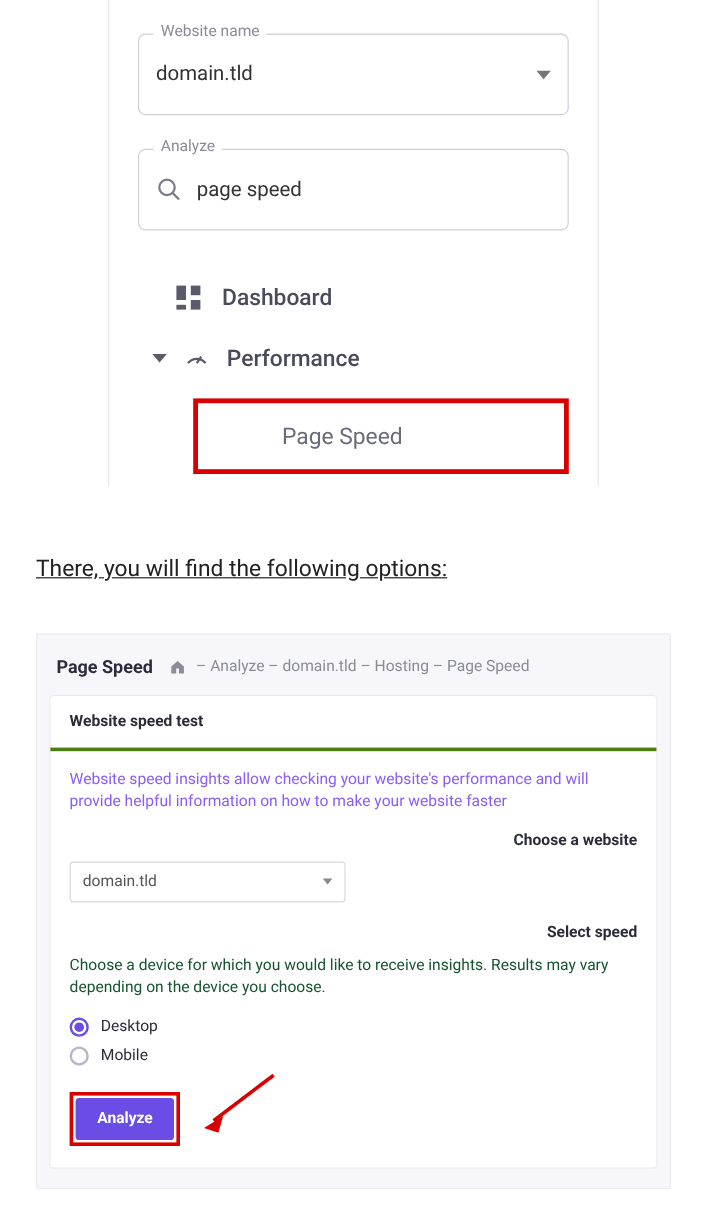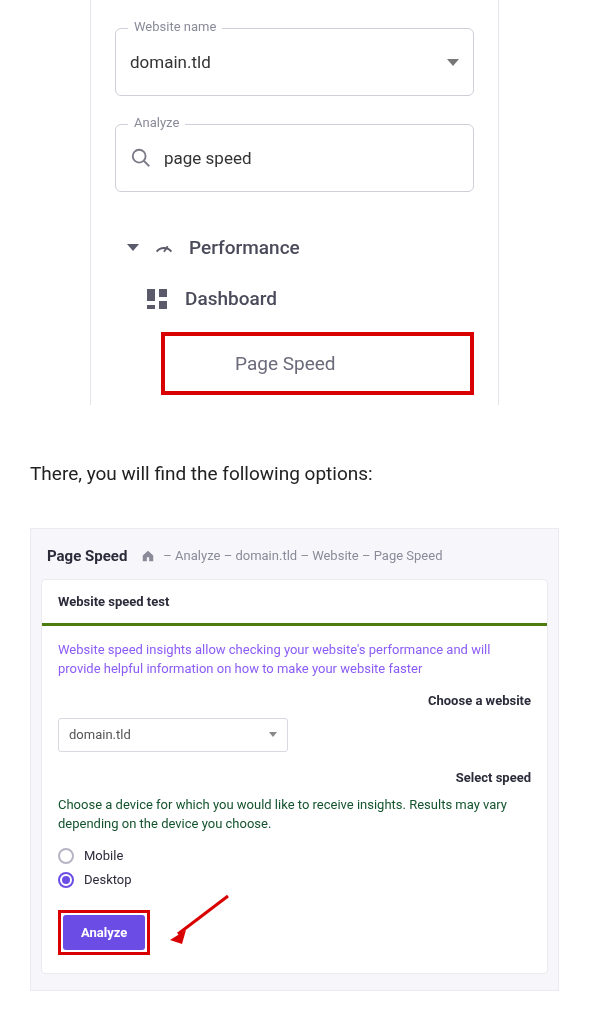--- a/index.html
+++ b/index.html
@@ -92,20 +92,21 @@
   .red-box {
     border: 4px solid #d80000;
     margin-left: 38px;
     margin-top: 8px;
   }
   .body-text {
     font-size: 19px;
     color: #222;
     padding: 56px 30px 40px 30px;
     line-height: 1.4;
+    text-decoration: underline;
   }
   
   .panel2-wrap {
     padding: 0 30px;
   }
   .panel2 {
     background: #f7f7fb;
     border: 1px solid #eaeaef;
     padding: 16px 10px 16px 10px;
     font-size: 13px;
@@ -239,39 +240,39 @@
     <div class="field">
       <span class="field-label">Analyze</span>
       <svg class="search-icon-svg" viewBox="0 0 24 24">
         <circle cx="10" cy="10" r="7"></circle>
         <line x1="15" y1="15" x2="21" y2="21"></line>
       </svg>
       <span class="field-text">page speed</span>
     </div>
 
     <div class="nav-items">
-      <div class="nav-item sub">
-        <span class="tri-down"></span>
-        <svg class="gauge-icon" viewBox="0 0 24 24">
-          <path d="M4 16 A10 10 0 0 1 20 16"></path>
-          <line x1="12" y1="16" x2="16" y2="10"></line>
-        </svg>
-        <span>Performance</span>
-      </div>
-
       <div class="nav-item">
         <span class="dashboard-icon">
           <span class="db1"></span>
             <span class="db2"></span>
             <span class="db3"></span>
             <span class="db4"></span>
         </span>
         <span>Dashboard</span>
       </div>
 
+      <div class="nav-item sub">
+        <span class="tri-down"></span>
+        <svg class="gauge-icon" viewBox="0 0 24 24">
+          <path d="M4 16 A10 10 0 0 1 20 16"></path>
+          <line x1="12" y1="16" x2="16" y2="10"></line>
+        </svg>
+        <span>Performance</span>
+      </div>
+
       <div class="red-box">
         <div class="nav-sub-item">
           <span>Page Speed</span>
         </div>
       </div>
     </div>
 
   </div>
 </div>
 
@@ -281,48 +282,48 @@
   <div class="panel2">
 
     <div class="panel2-header">
       <span class="panel2-title">Page Speed</span>
       <svg class="home-icon" viewBox="0 0 24 24">
         <path d="M3 11 L12 3 L21 11 L21 21 L14 21 L14 14 L10 14 L10 21 L3 21 Z"></path>
       </svg>
       <span>
         <span class="crumb-sep">Analyze</span>
         <span class="crumb-sep">domain.tld</span>
-        <span class="crumb-sep">Website</span>
+        <span class="crumb-sep">Hosting</span>
         <span class="crumb-sep">Page Speed</span>
       </span>
     </div>
 
     <div class="card">
       <div class="card-head">Website speed test</div>
       <div class="card-body">
         <div class="desc">Website speed insights allow checking your website's performance and will provide helpful information on how to make your website faster</div>
 
         <div class="sub-label">Choose a website</div>
         <div class="select-box">
           <span>domain.tld</span>
           <span class="small-chevron"></span>
         </div>
 
         <div class="sub-label">Select speed</div>
         <div class="device-desc">Choose a device for which you would like to receive insights. Results may vary depending on the device you choose.</div>
 
-        <div class="radio-row">
-          <span class="radio-outer unsel"></span>
-          <span>Mobile</span>
-        </div>
         <div class="radio-row">
           <span class="radio-outer">
               <span class="radio-inner"></span>
             </span>
           <span>Desktop</span>
+        </div>
+        <div class="radio-row">
+          <span class="radio-outer unsel"></span>
+          <span>Mobile</span>
         </div>
 
         <div class="analyze-wrap">
           <span class="analyze-red">
             <span class="analyze-btn">Analyze</span>
           </span>
           <svg class="arrow-svg" viewBox="0 0 70 60">
             <line x1="60" y1="8" x2="10" y2="46" stroke-width="3"></line>
             <polygon points="2,52 18,42 14,56" stroke="none"></polygon>
           </svg>

